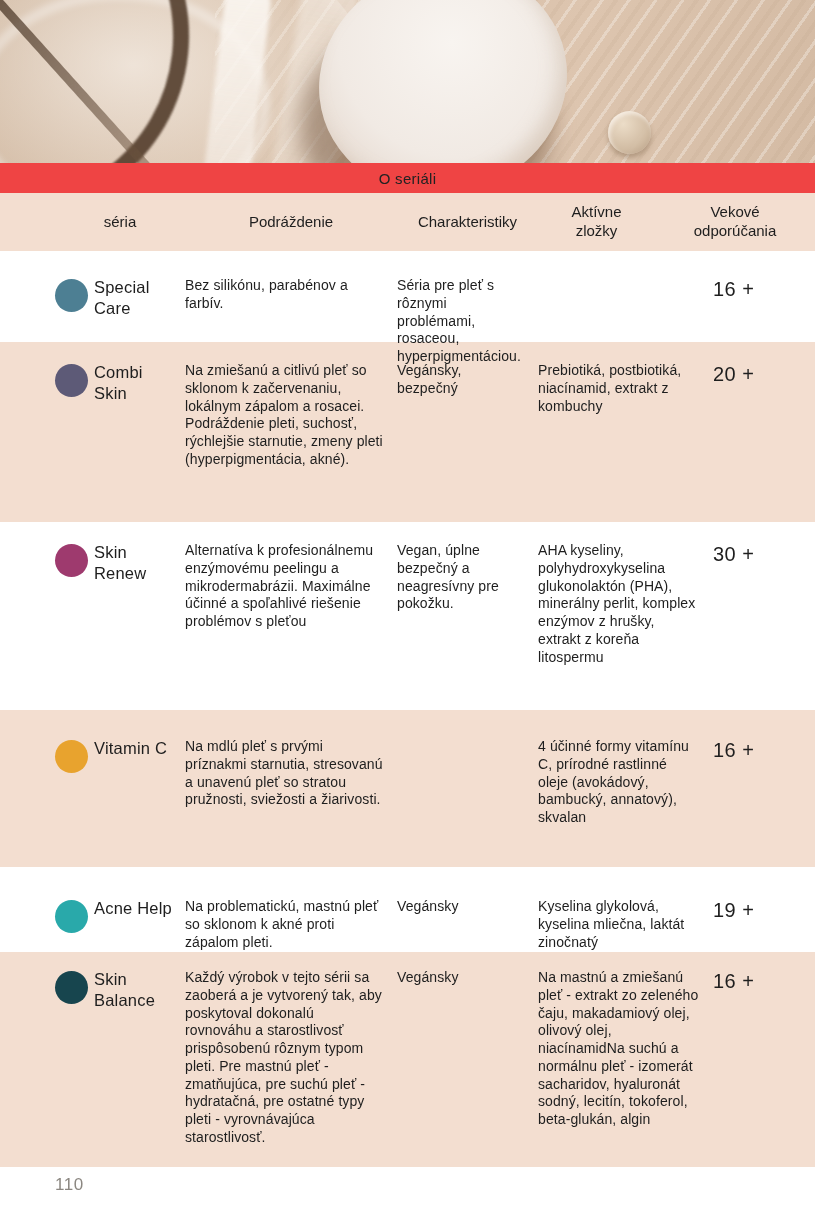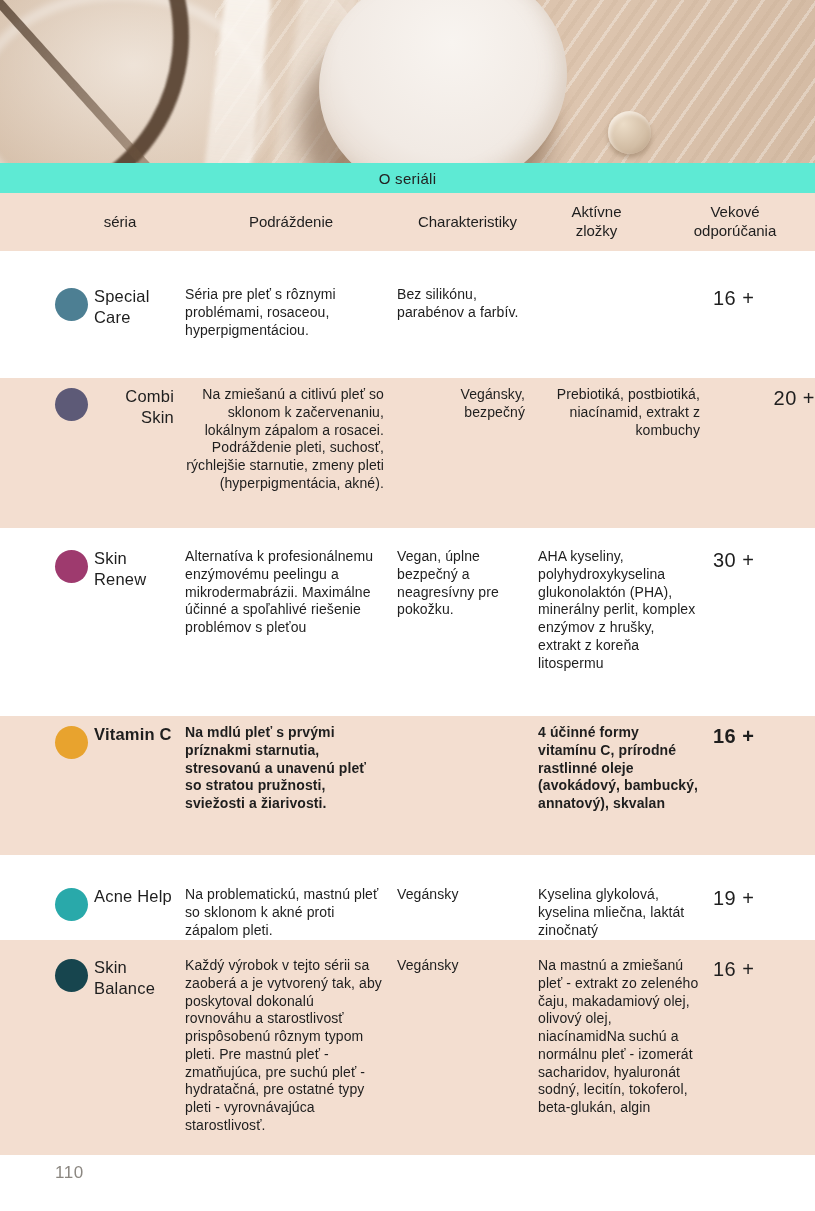--- a/index.html
+++ b/index.html
@@ -37,38 +37,38 @@
     background:rgba(112,82,58,.5); filter:blur(11px); }
   .blob { position:absolute; left:318px; top:-32px; width:250px; height:226px; border-radius:50%;
     transform:rotate(-18deg);
     background:radial-gradient(ellipse at 58% 35%, #f8f4f0 0%, #f1eae4 55%, #e6dad0 82%, #dccdc0 100%);
     box-shadow:inset -6px -10px 18px rgba(190,165,142,.35); }
   .droplet { position:absolute; left:608px; top:111px; width:43px; height:43px; border-radius:50%;
     background:radial-gradient(circle at 36% 30%, rgba(236,221,200,.98) 0%, rgba(209,188,163,.95) 62%, rgba(178,153,127,.95) 100%);
     box-shadow:0 4px 5px rgba(120,94,68,.4), inset 2px 3px 4px rgba(255,250,244,.7); }
 
   
-  .title-bar { height:30px; background:#5eead4; display:flex; align-items:center; justify-content:center;
+  .title-bar { height:30px; background:#ef4444; display:flex; align-items:center; justify-content:center;
     font-size:15px; letter-spacing:.3px; color:#222; }
   .thead { height:58px; background:#f3ded0; display:grid;
     grid-template-columns:130px 212px 141px 117px 1fr; padding-left:55px;
     align-items:center; font-size:15px; }
   .thead .hcell { text-align:center; line-height:1.25; }
   .h-act span, .h-age span { display:block; margin:0 auto; }
   .h-act span { max-width:72px; }
   .h-age span { max-width:104px; }
 
   
   .row { display:grid; grid-template-columns:39px 91px 212px 141px 175px 1fr;
     padding-left:55px; align-items:start; }
   .row.alt { background:#f3ded0; }
-  .r0 { height:127px; padding-top:35px; }
-  .r1 { height:150px; padding-top:8px;text-align:right; }
+  .r0 { height:91px; padding-top:26px; }
+  .r1 { height:180px; padding-top:20px; }
   .r2 { height:188px; padding-top:20px;border-radius:20px; }
-  .r3 { height:139px; padding-top:8px;font-weight:bold; }
+  .r3 { height:157px; padding-top:28px; }
   .r4 { height:85px;  padding-top:31px; }
   .r5 { height:215px; padding-top:17px; }
   .dot { display:block; width:33px; height:33px; border-radius:50%; margin-top:2px; }
   .c-name { font-size:16.5px; line-height:1.3; letter-spacing:.2px; max-width:80px; }
   .c-rec, .c-char, .c-act { font-size:14px; line-height:1.27; padding-right:13px; letter-spacing:.1px; }
   .c-age { font-size:20px; letter-spacing:.5px; padding-top:1px; }
 
   
   .footer { height:56px; padding:8px 0 0 55px; }
   .page-num { font-size:17px; color:#8b8781; letter-spacing:.5px; }
@@ -106,22 +106,22 @@
       <span>Vekové odporúčania</span>
     </div>
   </div>
 
   <div id="rows">
   <div class="row r0">
     <div class="cell">
       <span class="dot" style="background: rgb(77, 127, 147);"></span>
     </div>
     <div class="cell c-name">Special Care</div>
+    <div class="cell c-char">Bez silikónu, parabénov a farbív.</div>
     <div class="cell c-rec">Séria pre pleť s rôznymi problémami, rosaceou, hyperpigmentáciou.</div>
-    <div class="cell c-char">Bez silikónu, parabénov a farbív.</div>
     <div class="cell c-act"></div>
     <div class="cell c-age">16 +</div>
   </div>
 
   <div class="row r1 alt">
     <div class="cell">
       <span class="dot" style="background: rgb(93, 90, 119);"></span>
     </div>
     <div class="cell c-name">Combi Skin</div>
     <div class="cell c-rec">Na zmiešanú a citlivú pleť so sklonom k začervenaniu, lokálnym zápalom a rosacei. Podráždenie pleti, suchosť, rýchlejšie starnutie, zmeny pleti (hyperpigmentácia, akné).</div>

